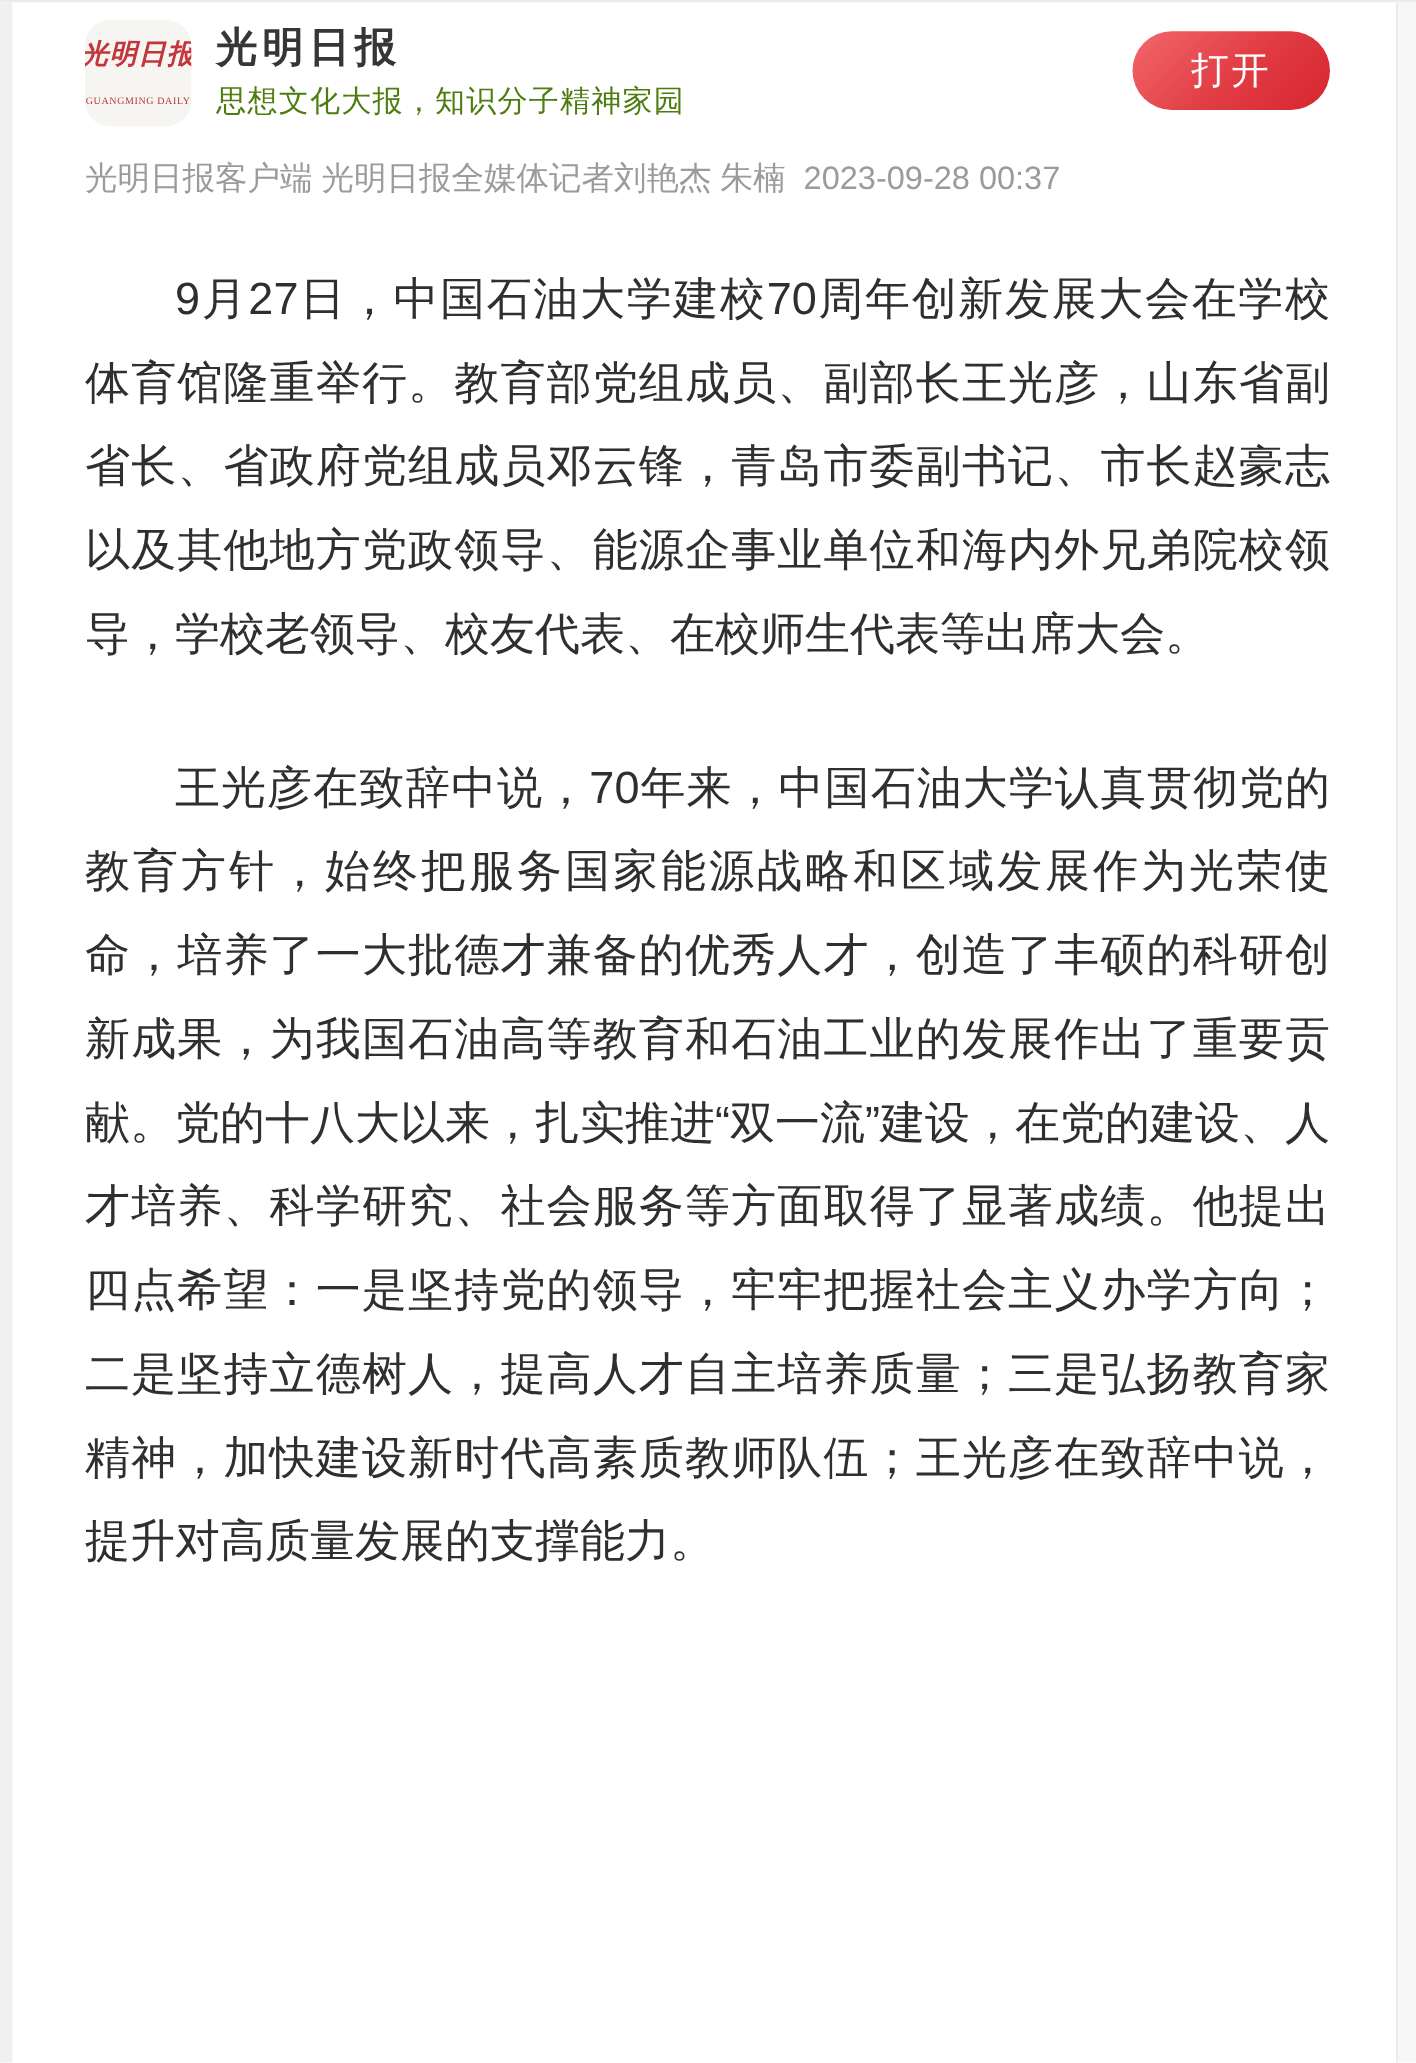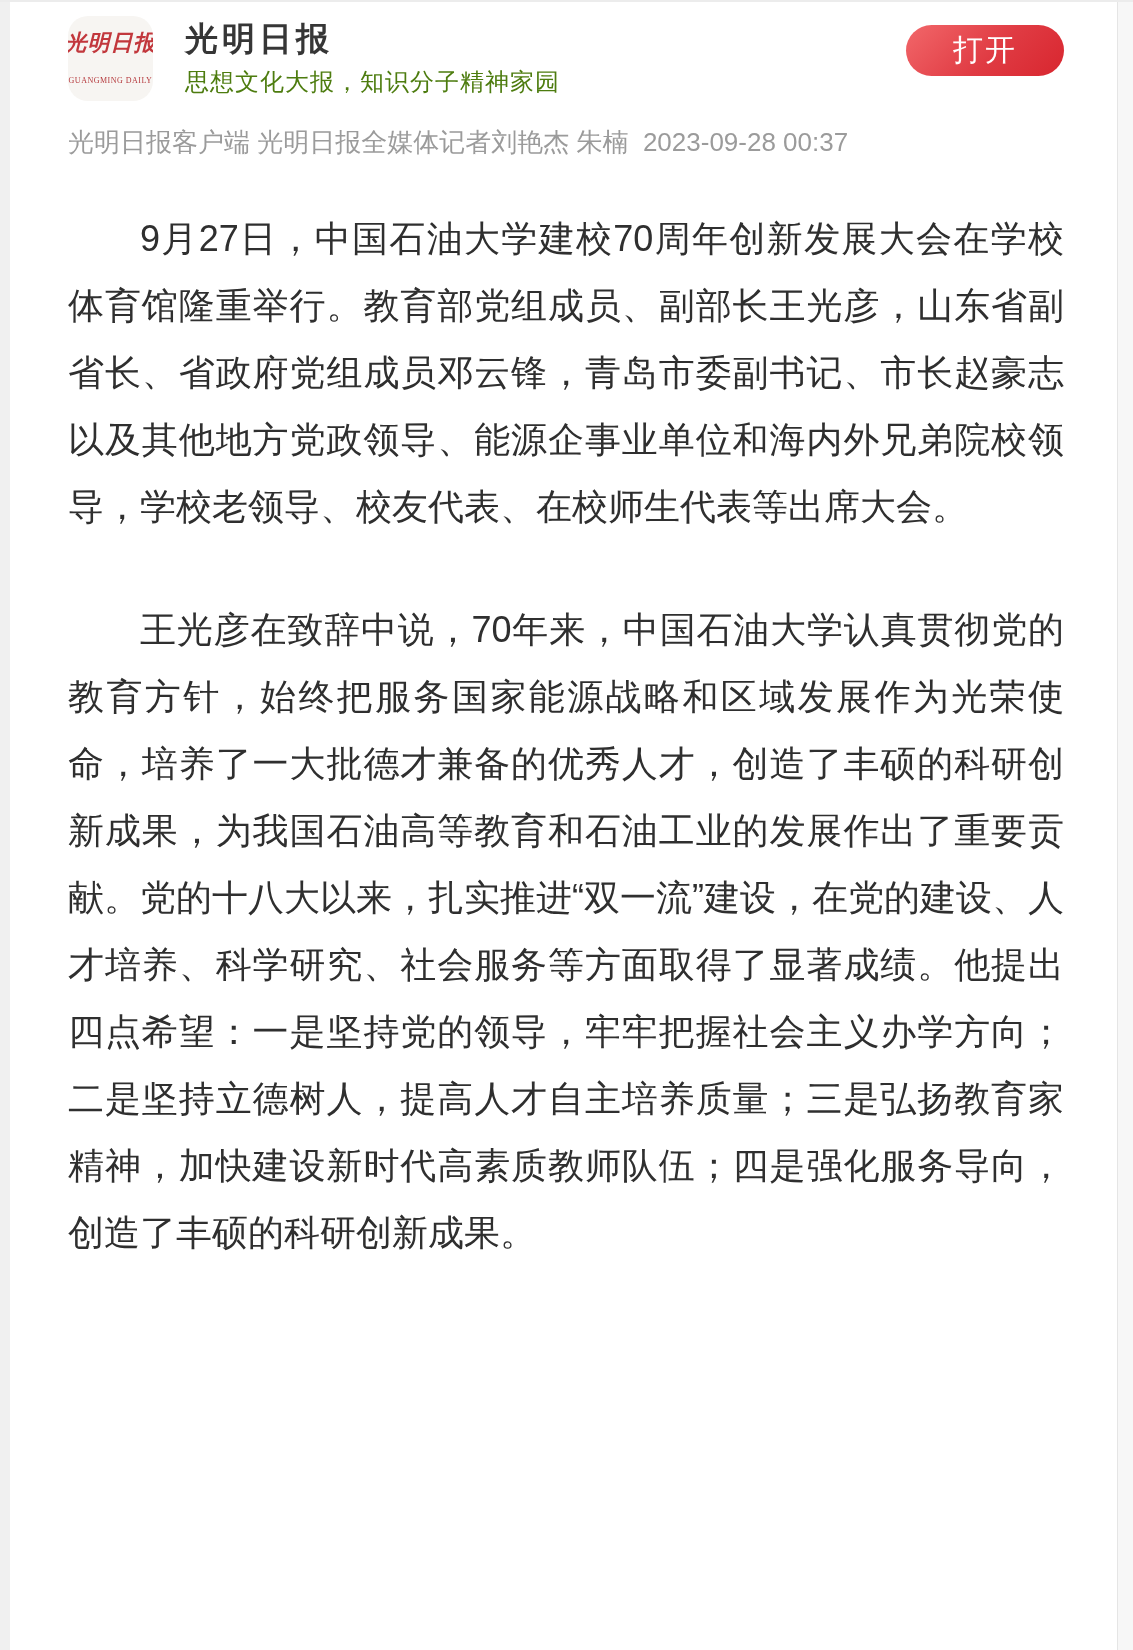--- a/index.html
+++ b/index.html
@@ -15,21 +15,21 @@
     background:#ffffff;
     font-family:"Liberation Sans","DejaVu Sans",sans-serif;
     border-top:2px solid #ececec;
   }
   .page{display:flex;width:1133px;height:1650px;}
   .left-strip{width:10px;background:#f0f0f0;flex:0 0 10px;height:100%;}
   .right-strip{width:16px;background:#f7f7f7;border-left:1px solid #e5e5e5;flex:0 0 16px;height:100%;}
   .main{flex:1 1 auto;background:#ffffff;padding:14px 53px 0 58px;}
 
   
-  .app-header{display:flex;align-items:flex-start;gap:12px;}
+  .app-header{display:flex;align-items:flex-start;}
   .logo{
     width:85px;height:85px;flex:0 0 85px;
     background:#f7f5f2;border-radius:20px;
     display:flex;flex-direction:column;align-items:center;justify-content:center;
     text-align:center;overflow:hidden;cursor:pointer;
   }
   .logo-cn{
     font-family:"Liberation Serif","DejaVu Serif",serif;
     font-style:italic;font-weight:bold;
     color:#c2373c;font-size:22px;line-height:24px;letter-spacing:1px;white-space:nowrap;
@@ -39,21 +39,21 @@
     color:#b5393d;font-size:8px;line-height:12px;letter-spacing:.5px;margin-top:20px;white-space:nowrap;
   }
   .brand{margin-left:20px;padding-top:4px;}
   .brand-title{
     font-family:"Liberation Serif","DejaVu Serif",serif;
     font-weight:bold;font-size:33px;line-height:38px;color:#363636;letter-spacing:4px;
   }
   .brand-subtitle{font-size:24px;line-height:30px;color:#4d7c0f;margin-top:9px;letter-spacing:1px;font-family:Liberation Serif, serif;}
   .open-btn{
     margin-left:auto;margin-top:9px;
-    width:158px;height:51px;border:none;border-radius:33px;
+    width:158px;height:63px;border:none;border-radius:33px;
     background:linear-gradient(135deg,#f2676a 0%,#e03b43 55%,var(--accent) 100%);
     color:#ffffff;font-size:30px;letter-spacing:2px;
     font-family:inherit;cursor:pointer;
     display:flex;align-items:center;justify-content:center;
   }
 
   
   .article-title{
     margin-top:16px;
     font-size:54px;line-height:83px;font-weight:500;color:var(--title-ink);
@@ -88,19 +88,19 @@
         <div class="brand-subtitle">思想文化大报，知识分子精神家园</div>
       </div>
       <button class="open-btn">打开</button>
     </header>
 
 
     <div class="byline">光明日报客户端 光明日报全媒体记者刘艳杰 朱楠  2023-09-28 00:37</div>
 
     <div class="article-body">
       <p>9月27日，中国石油大学建校70周年创新发展大会在学校体育馆隆重举行。教育部党组成员、副部长王光彦，山东省副省长、省政府党组成员邓云锋，青岛市委副书记、市长赵豪志以及其他地方党政领导、能源企事业单位和海内外兄弟院校领导，学校老领导、校友代表、在校师生代表等出席大会。</p>
-      <p>王光彦在致辞中说，70年来，中国石油大学认真贯彻党的教育方针，始终把服务国家能源战略和区域发展作为光荣使命，培养了一大批德才兼备的优秀人才，创造了丰硕的科研创新成果，为我国石油高等教育和石油工业的发展作出了重要贡献。党的十八大以来，扎实推进“双一流”建设，在党的建设、人才培养、科学研究、社会服务等方面取得了显著成绩。他提出四点希望：一是坚持党的领导，牢牢把握社会主义办学方向；二是坚持立德树人，提高人才自主培养质量；三是弘扬教育家精神，加快建设新时代高素质教师队伍；四是强化服务导向，创造了丰硕的科研创新成果。</p>
+      <p>王光彦在致辞中说，70年来，中国石油大学认真贯彻党的教育方针，始终把服务国家能源战略和区域发展作为光荣使命，培养了一大批德才兼备的优秀人才，创造了丰硕的科研创新成果，为我国石油高等教育和石油工业的发展作出了重要贡献。党的十八大以来，扎实推进“双一流”建设，在党的建设、人才培养、科学研究、社会服务等方面取得了显著成绩。他提出四点希望：一是坚持党的领导，牢牢把握社会主义办学方向；二是坚持立德树人，提高人才自主培养质量；三是弘扬教育家精神，加快建设新时代高素质教师队伍；王光彦在致辞中说，提升对高质量发展的支撑能力。</p>
     </div>
 
   </div>
 
   <div class="right-strip"></div>
 </div>
 
 </body></html>

